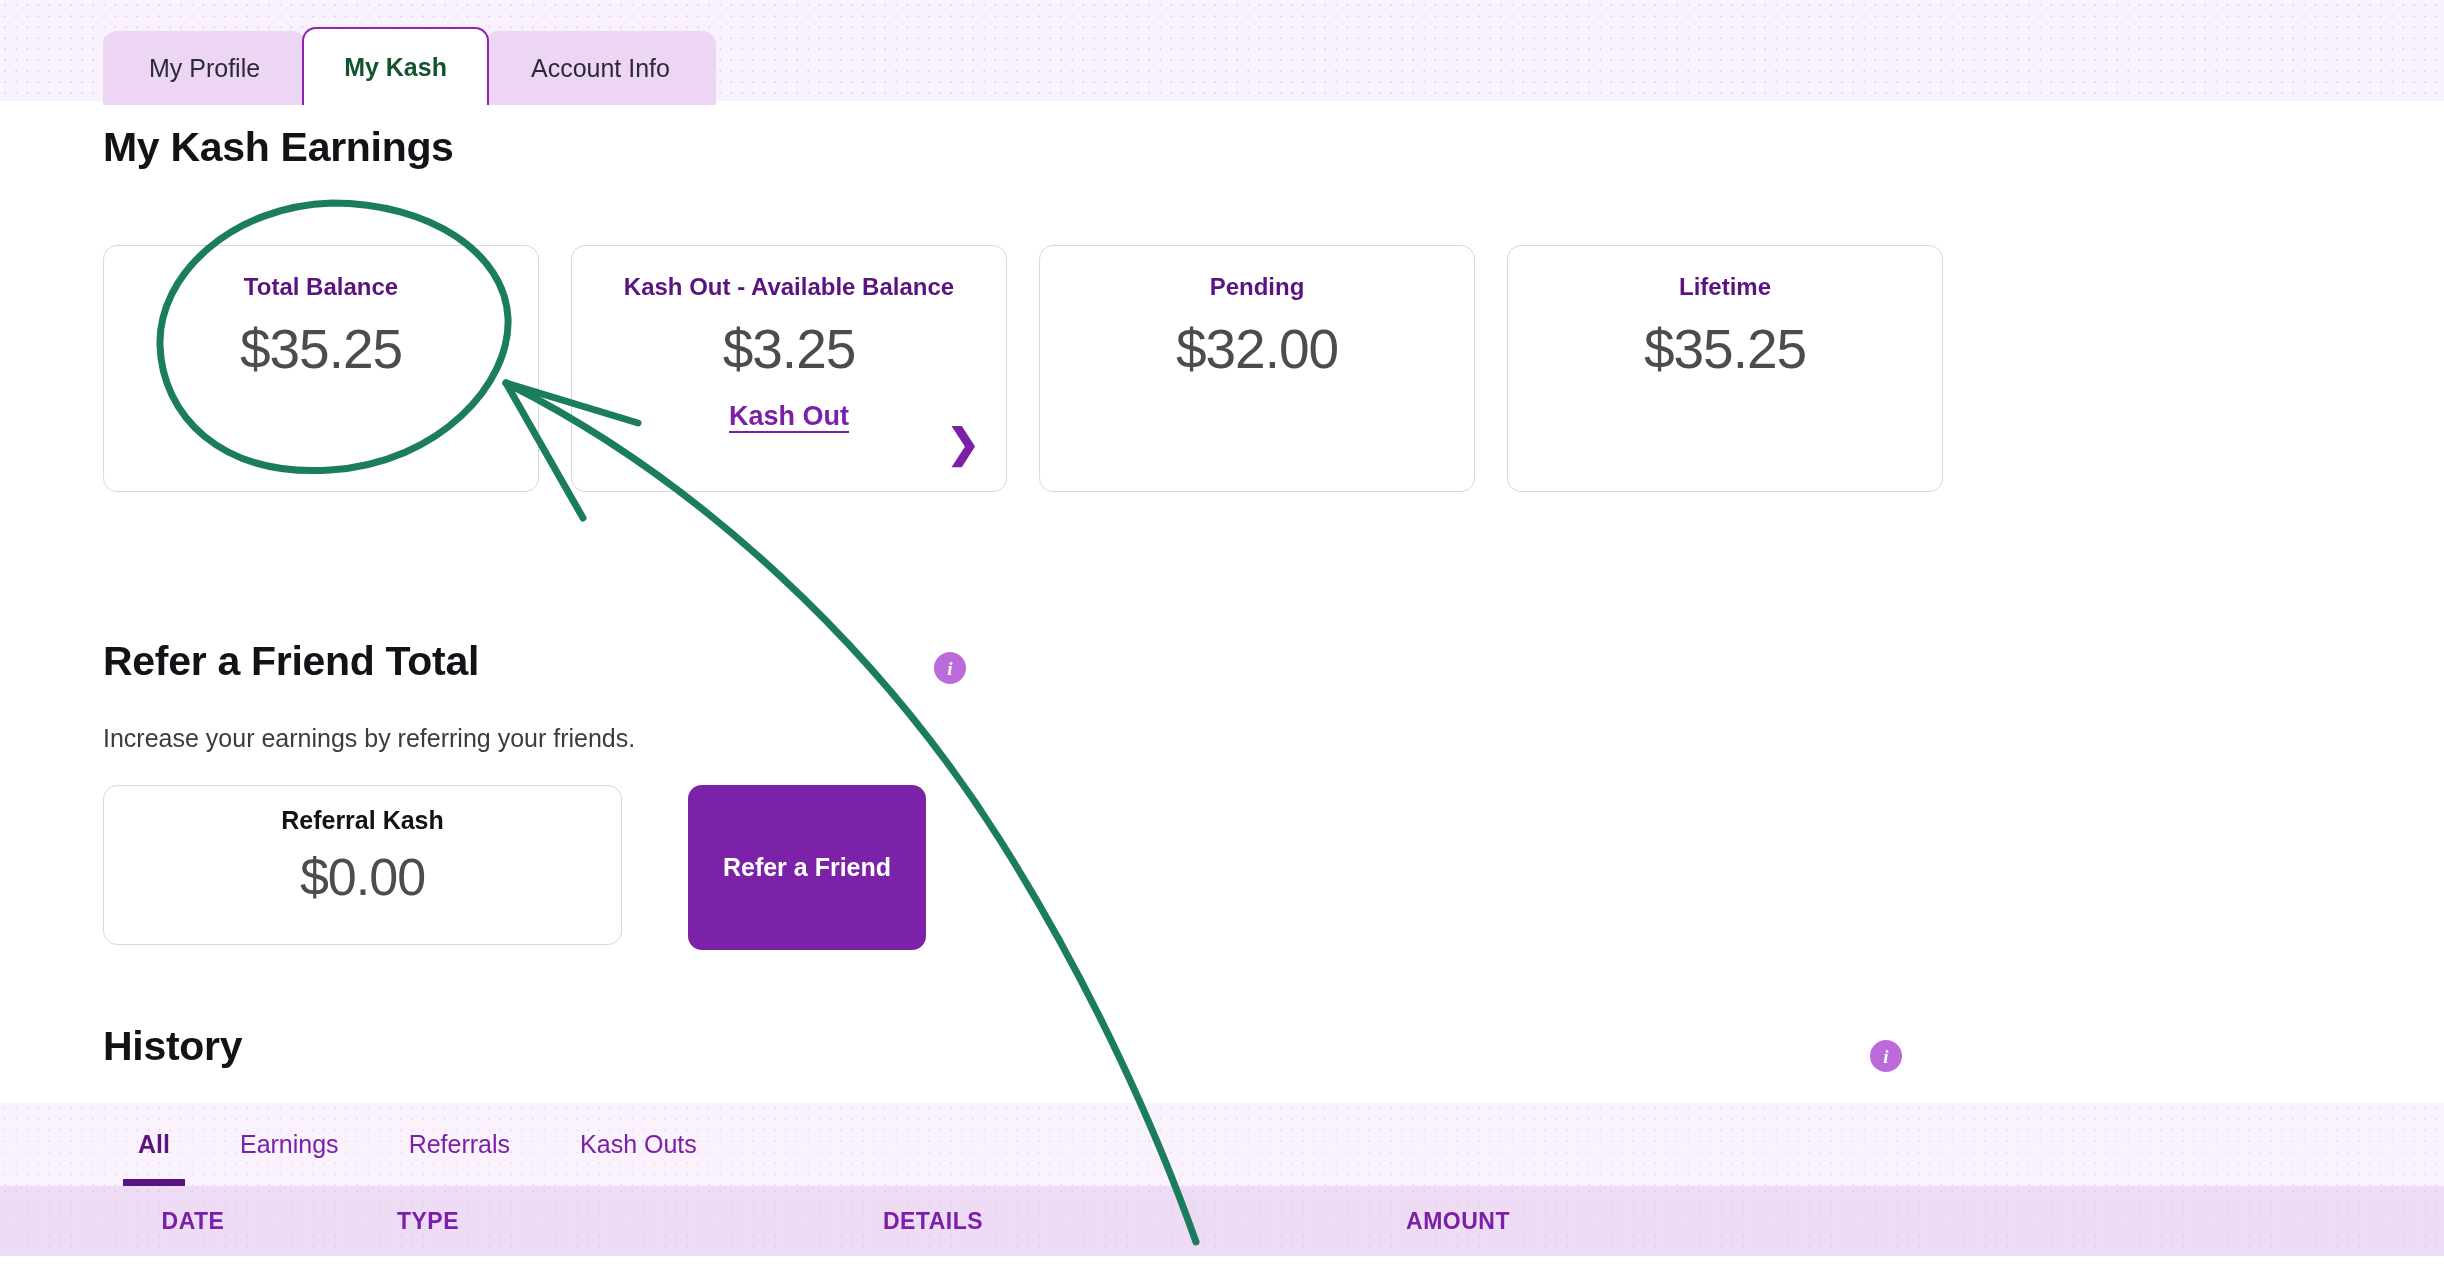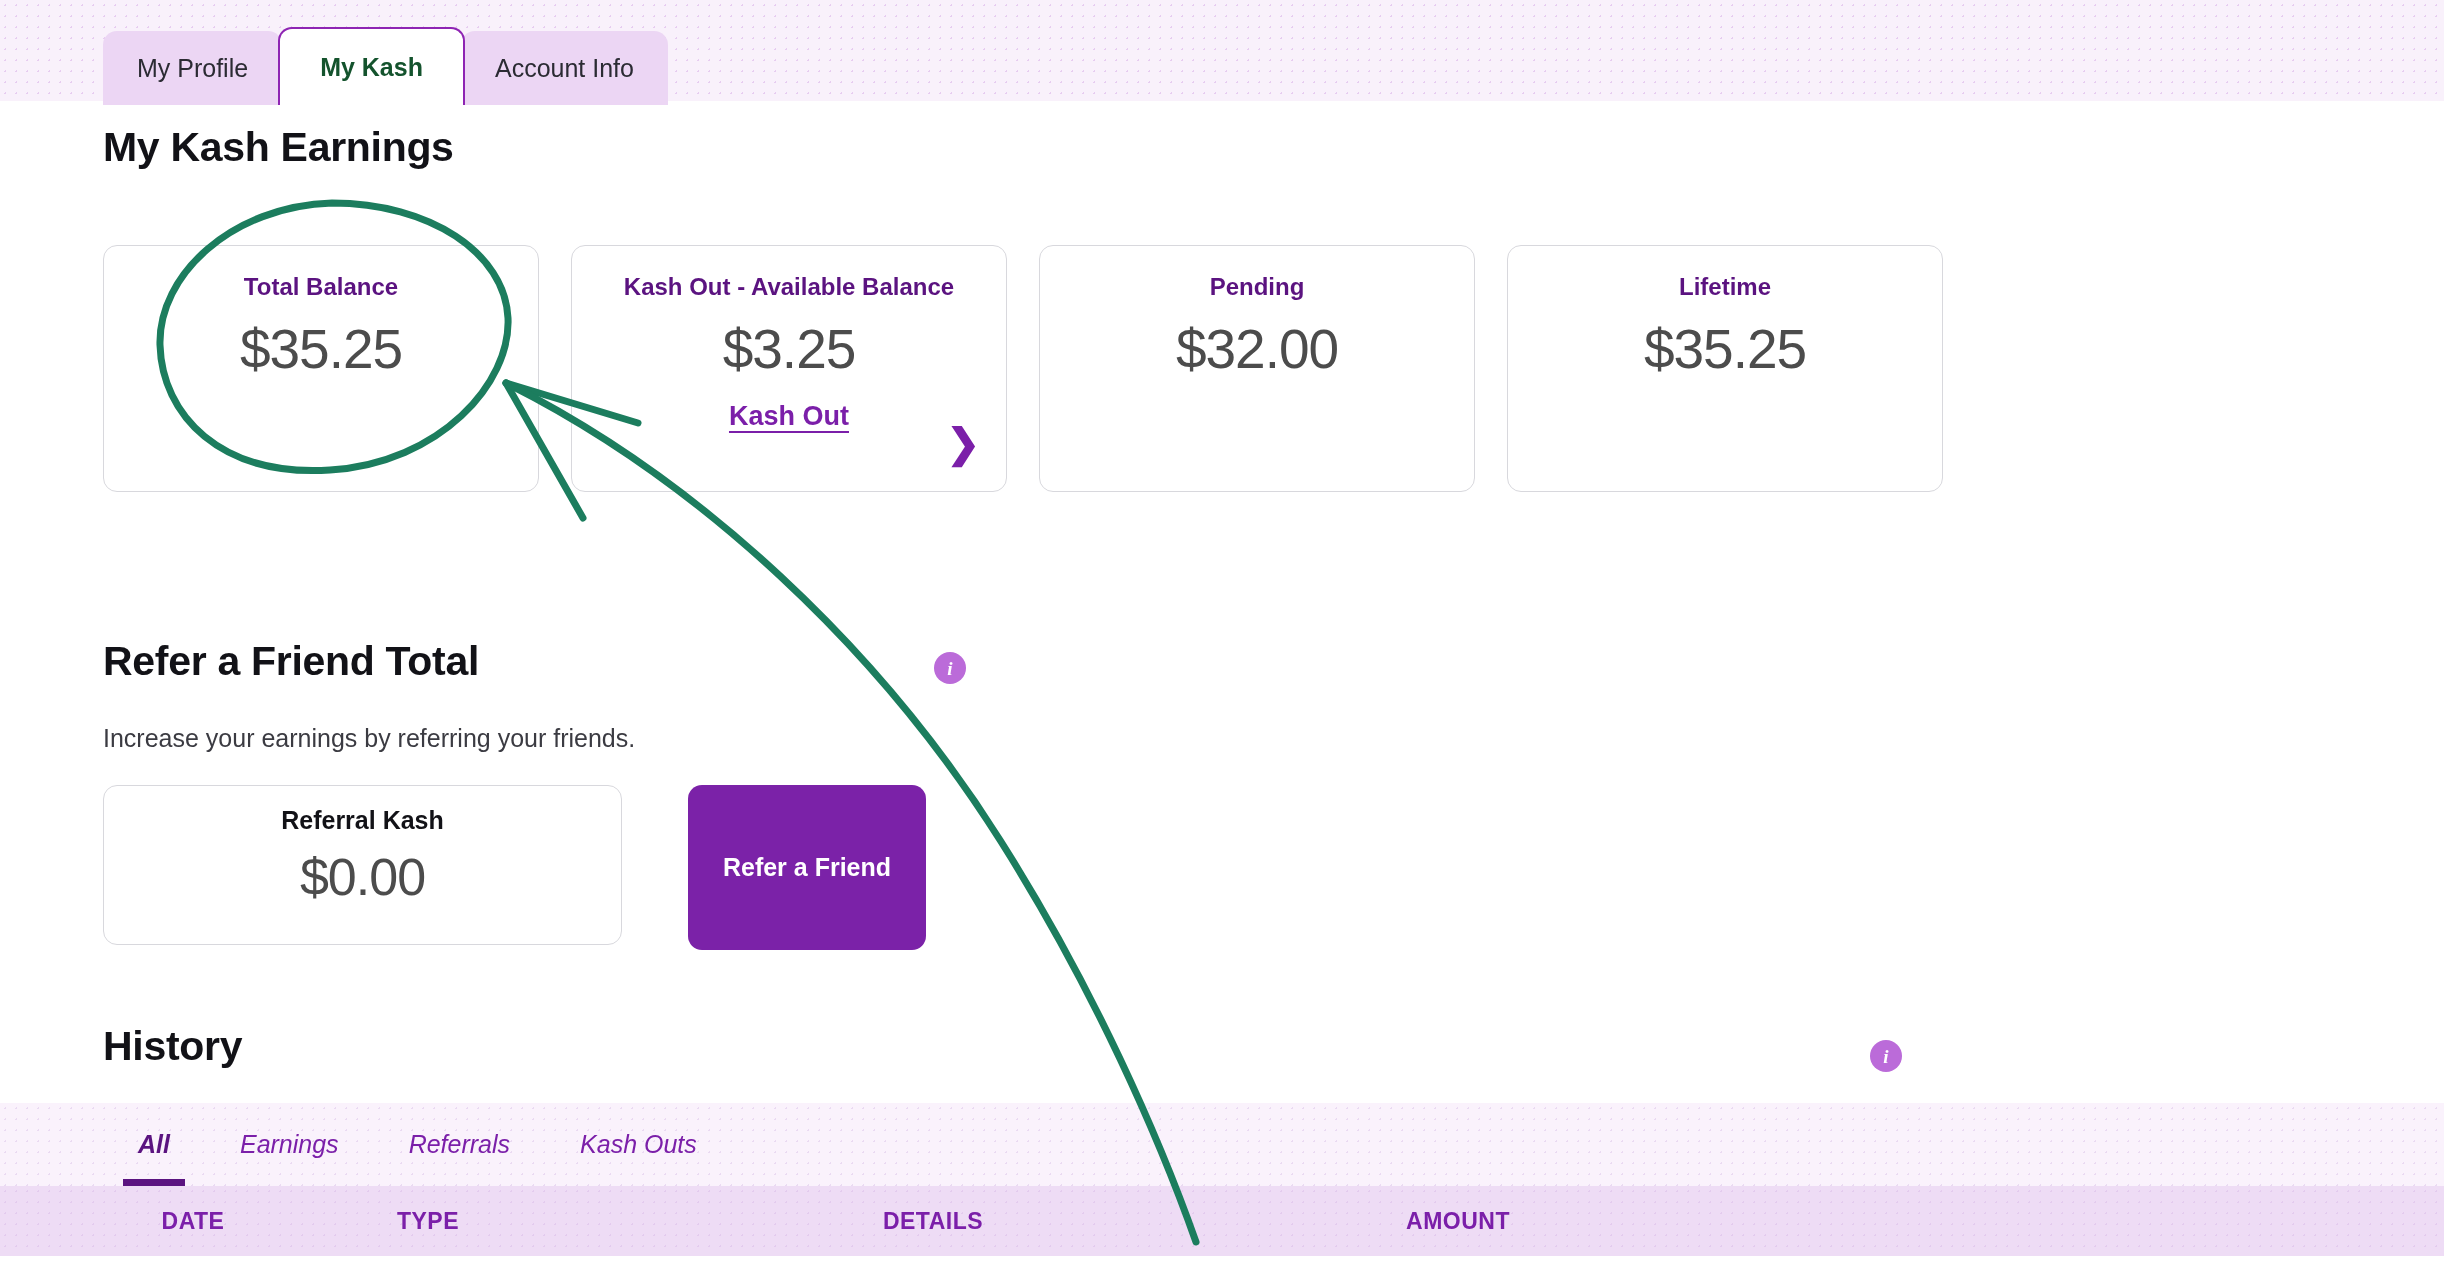--- a/index.html
+++ b/index.html
@@ -15,21 +15,21 @@
   .tabstrip {
     position: absolute; left: 0; top: 0; width: 2444px; height: 101px;
     background: #f9f1fb;
     background-image: radial-gradient(#e7cdf0 1px, transparent 1px);
     background-size: 11px 11px;
   }
   .tabs { position: absolute; left: 103px; top: 27px; display: flex; align-items: flex-end; }
   .tab {
     position: relative;
     height: 74px;
-    padding: 0 34px;
+    padding: 0 46px;
     display: flex; align-items: center; justify-content: center;
     background: #ecd6f4;
     border-radius: 14px 14px 0 0;
     font-size: 25px;
     color: #2b2b33;
     white-space: nowrap;
     cursor: pointer;
   }
   .tab.active {
     background: #ffffff;
@@ -145,21 +145,21 @@
     margin-left: 36px;
   }
 
   
   .hist-tabbar {
     position: absolute; left: 0; top: 1002px; width: 2444px; height: 83px;
     background: #faf2fc;
     background-image: radial-gradient(#eadaf2 1px, transparent 1px);
     background-size: 11px 11px;
   }
-  .hist-tabs { position: absolute; left: 103px; top: 0; height: 83px; display: flex; font-style: italic; }
+  .hist-tabs { position: absolute; left: 103px; top: 0; height: 83px; display: flex; }
   .hist-tab {
     height: 83px;
     display: flex; align-items: center; justify-content: center;
     font-size: 25px;
     color: #7b1fa9;
     padding: 0 35px;
     position: relative;
     cursor: pointer;
   }
   .hist-tab.active { font-weight: bold; color: #5b1380; }

